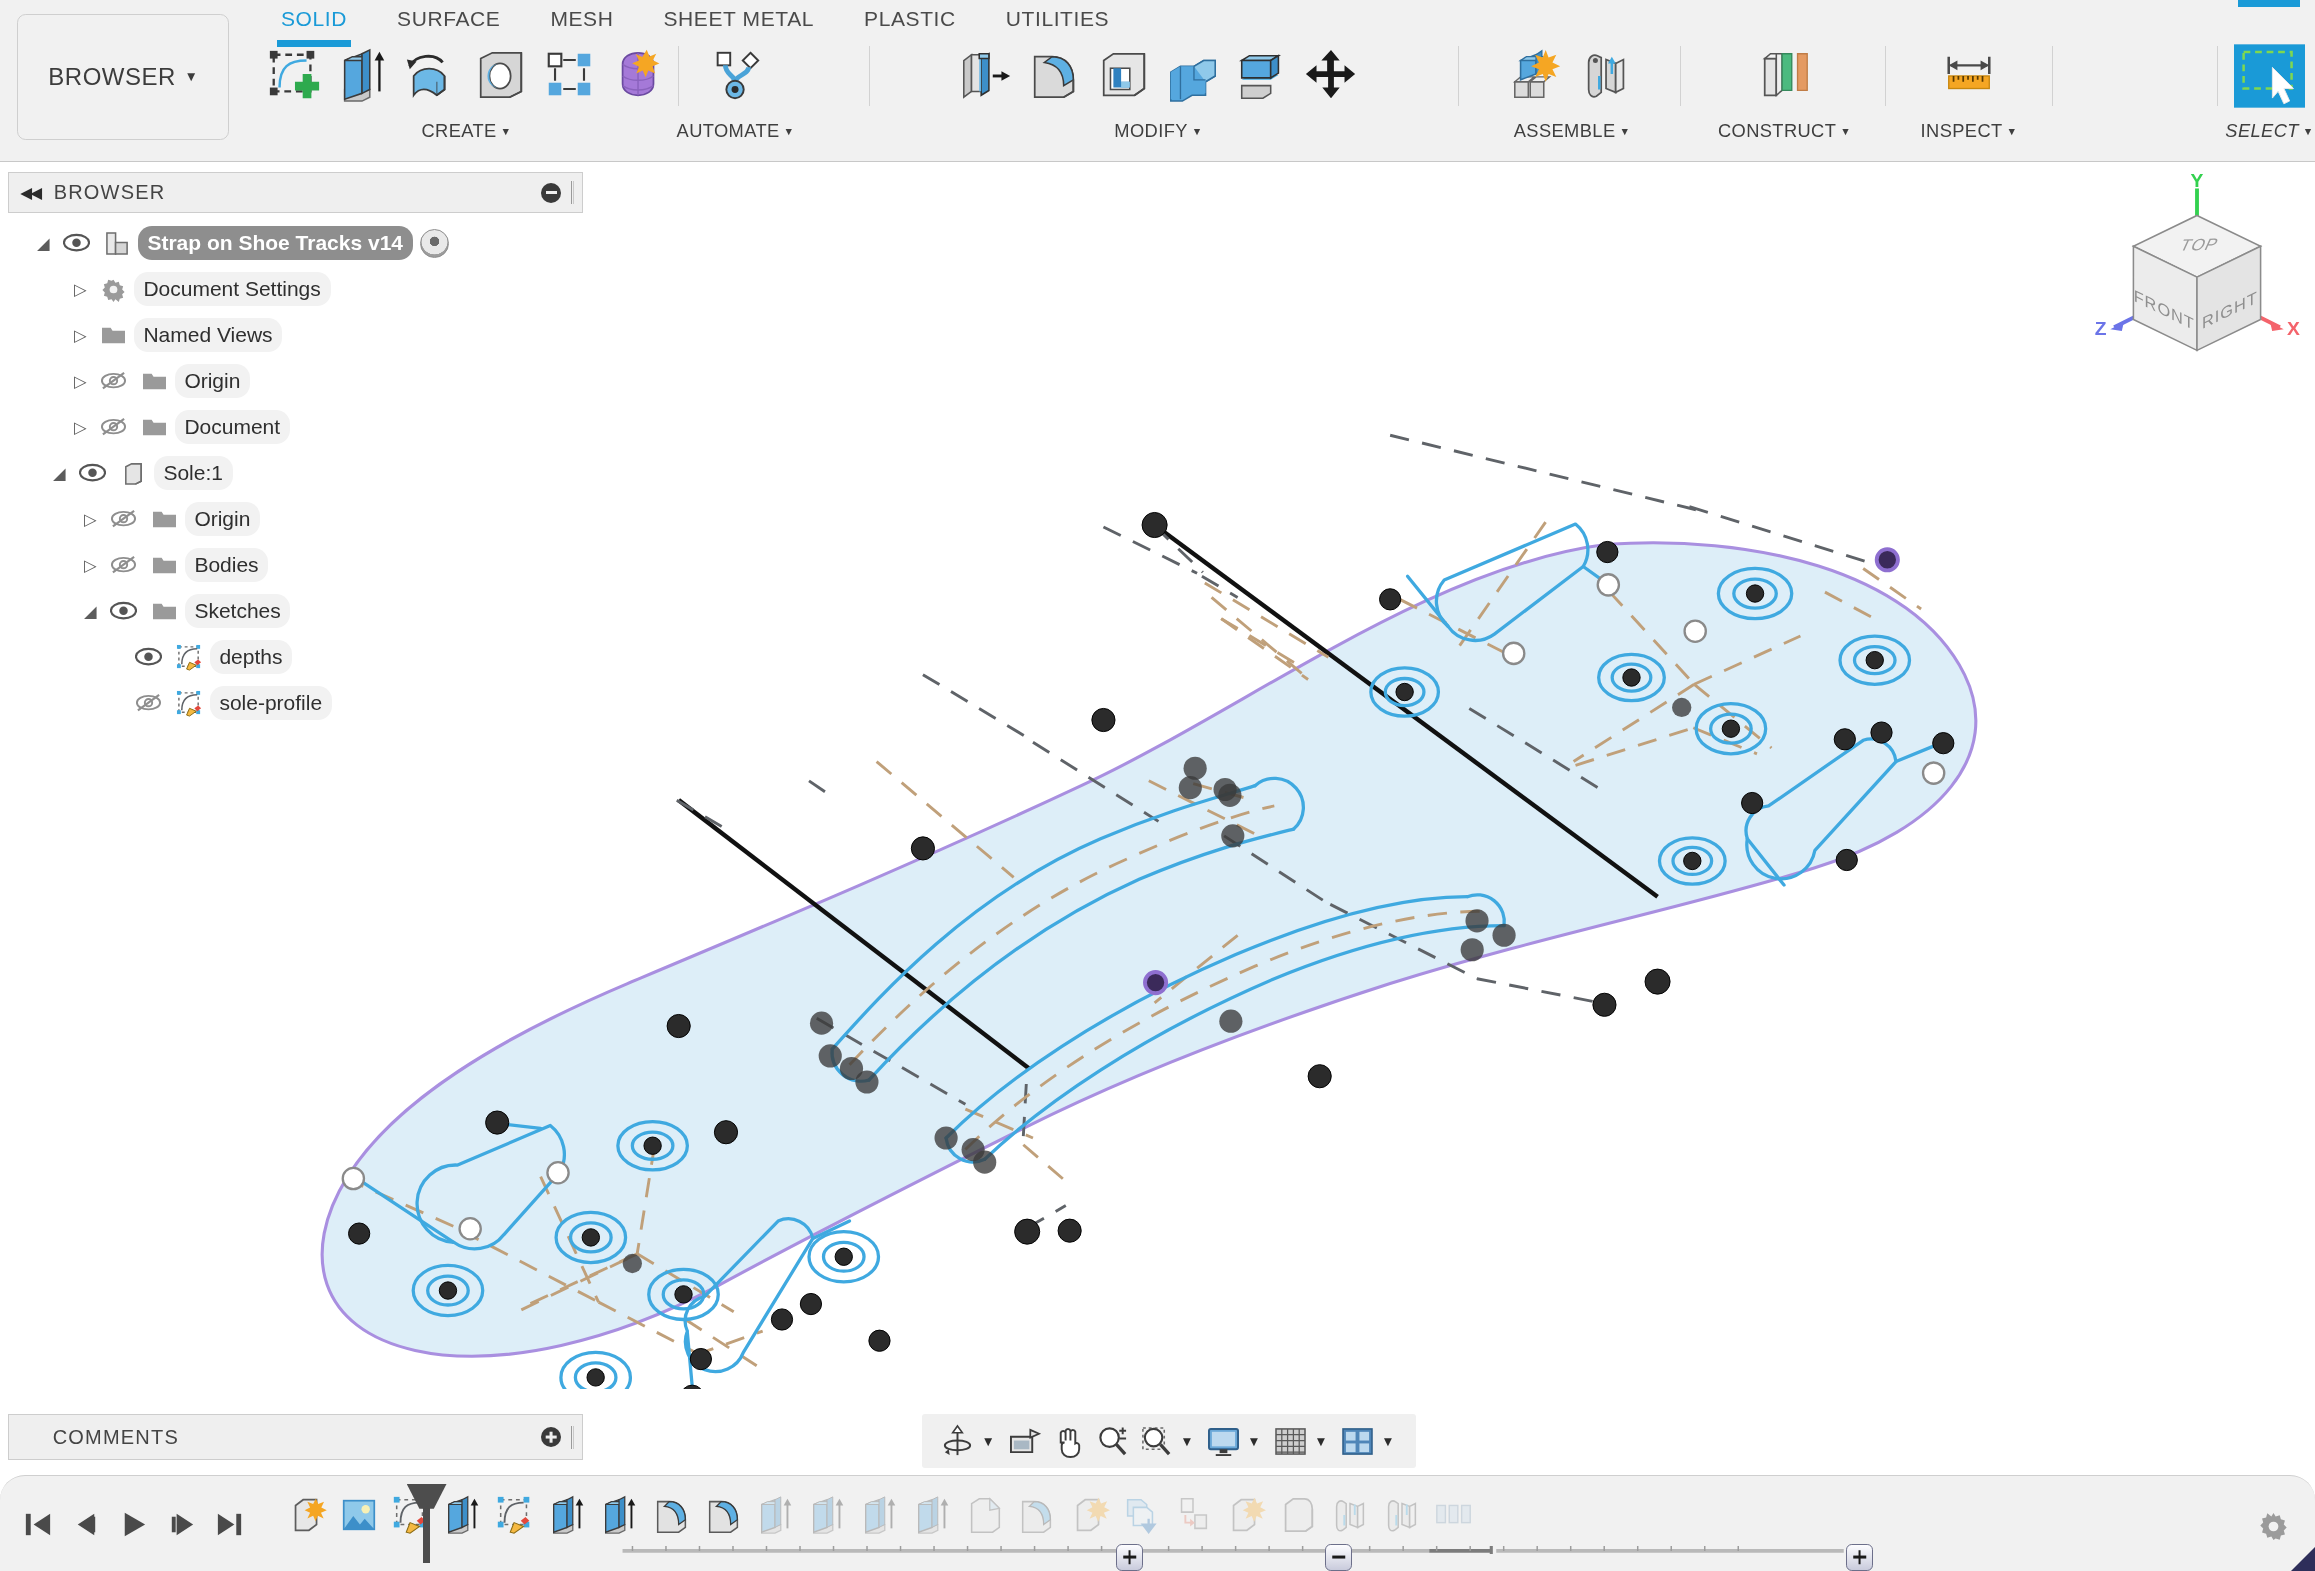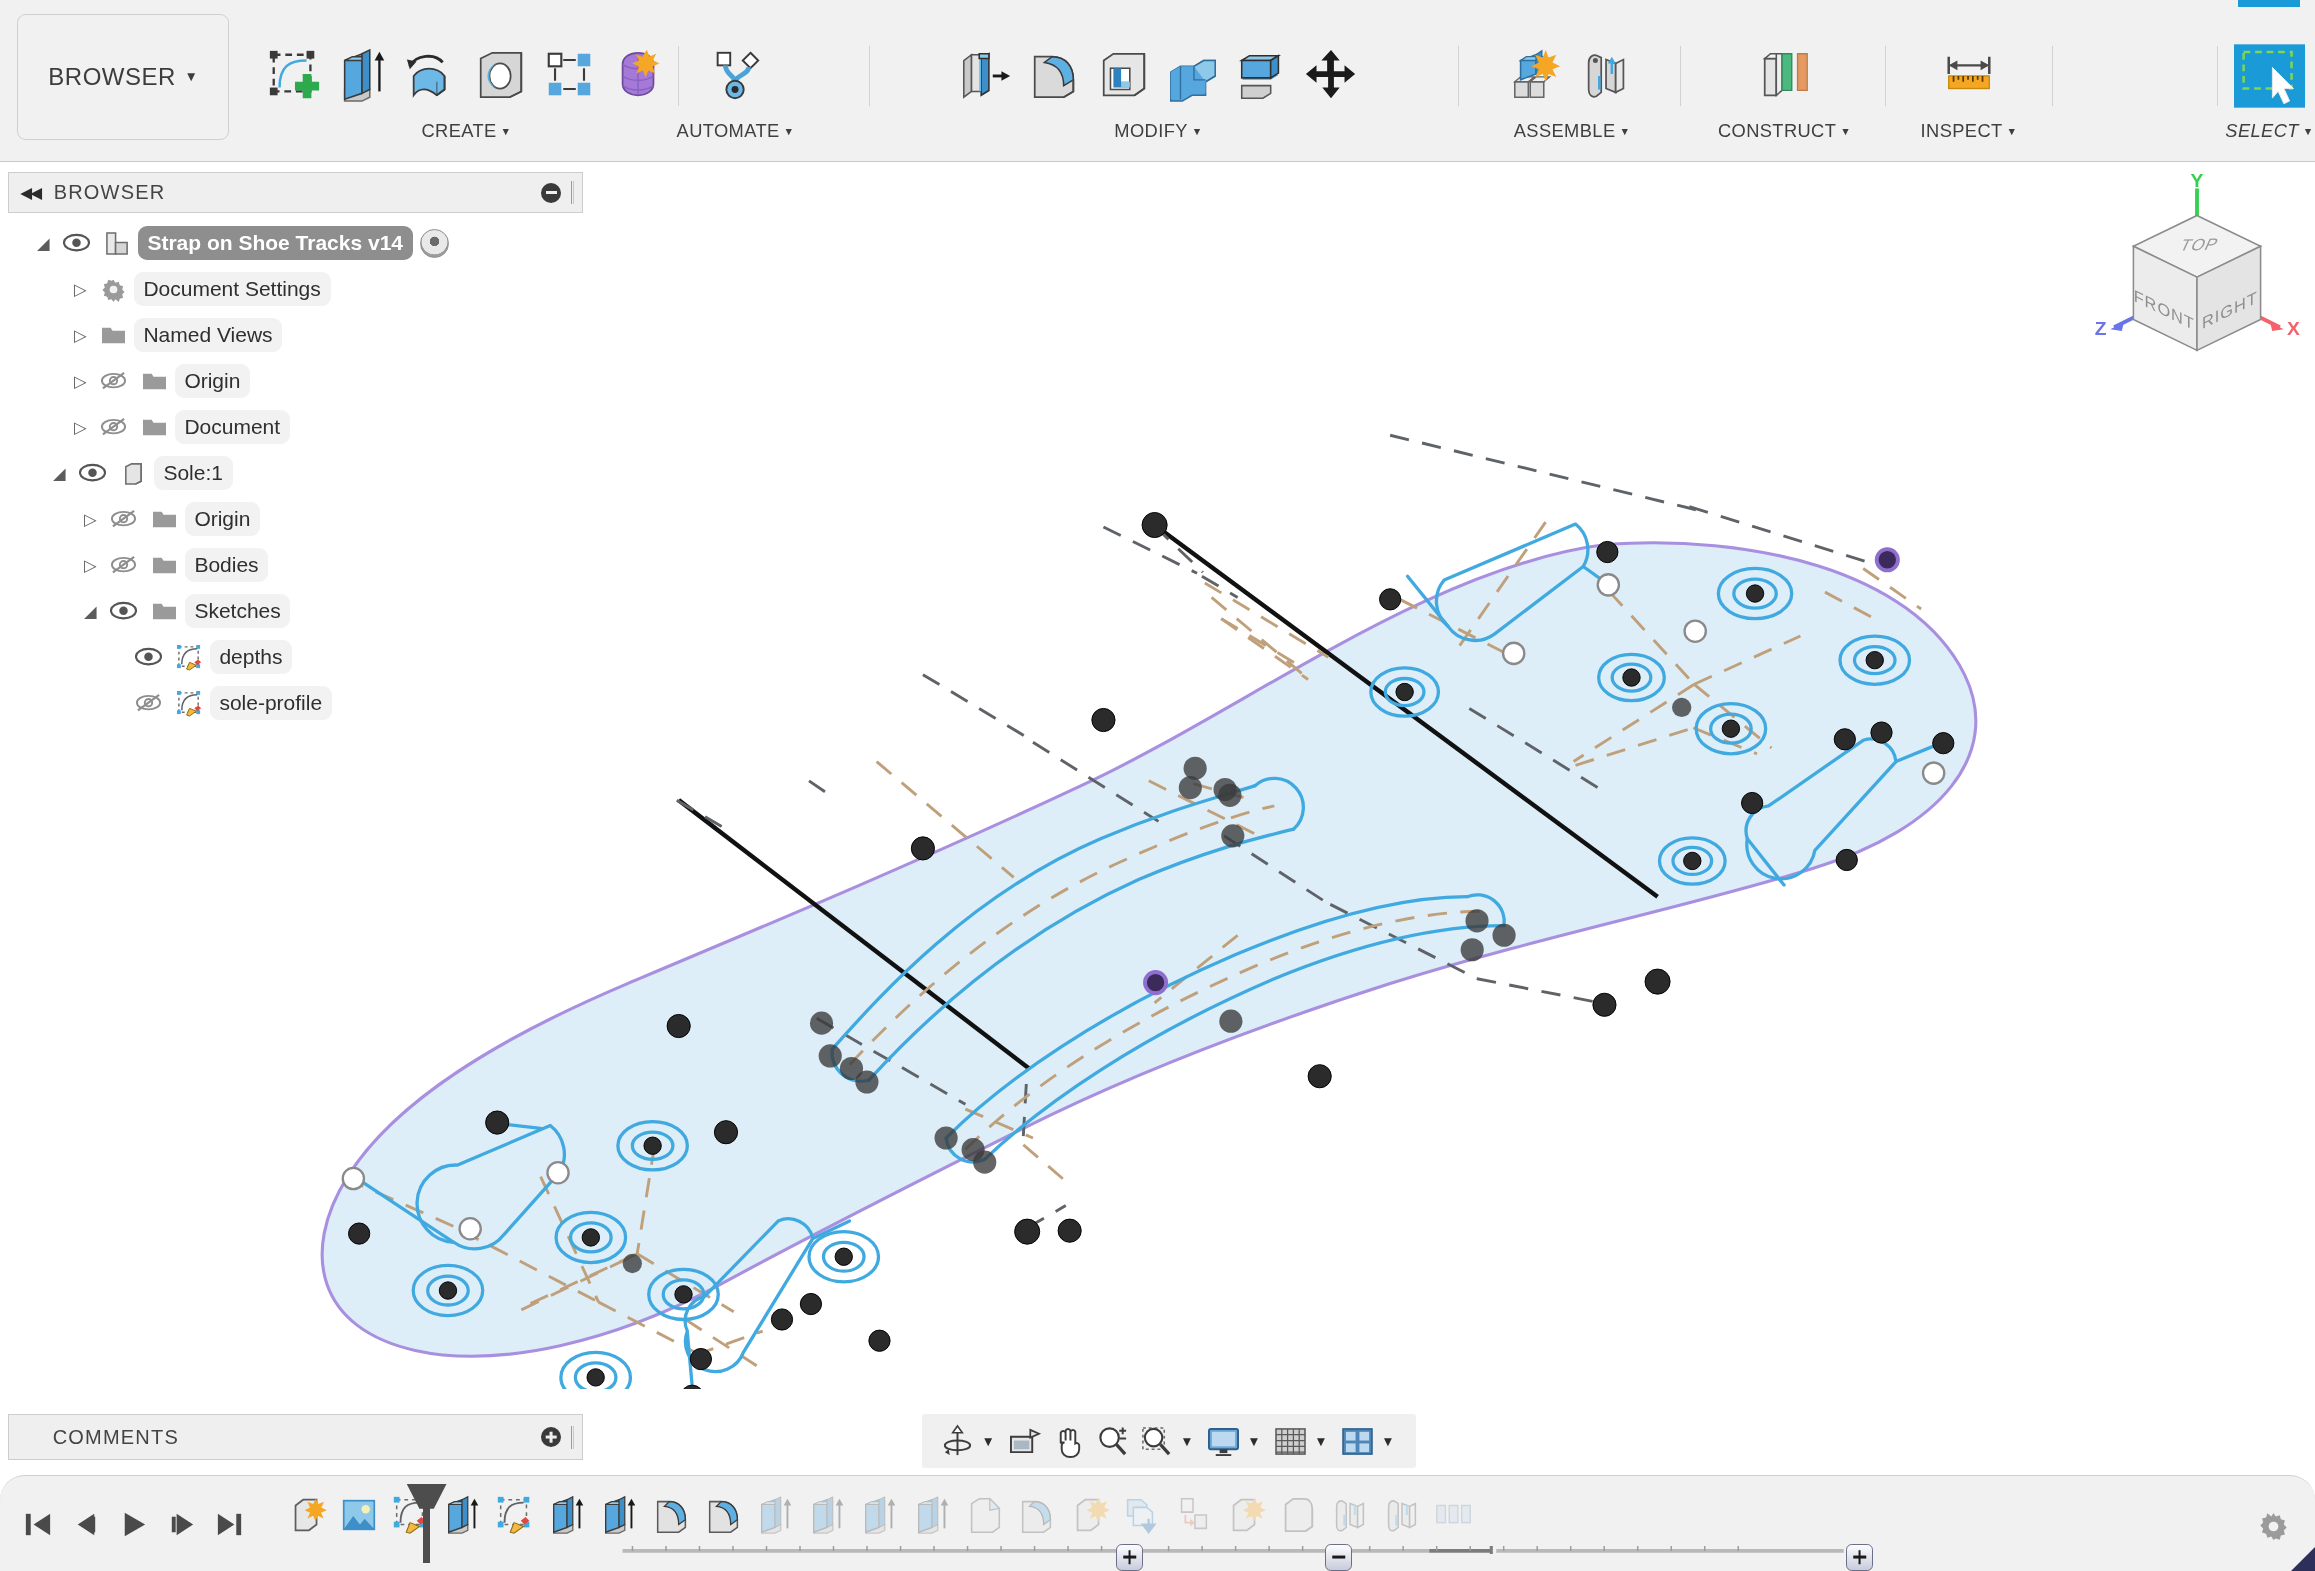--- a/index.html
+++ b/index.html
@@ -66,21 +66,21 @@
   #browser-hdr .dot-min i { display:block;width:10.6px;height:2.9px;background:#efefef;}
   #browser-hdr .grip { width:2.9px;height:23px;border-left:1.9px solid #9a9a9a;border-right:1.9px solid #c9c9c9; margin-right:7.7px;}
 
   #tree { position:absolute; left:7.7px; top:220px; width:575px; }
   .node { display:flex; align-items:center; height:46px; font-size:21px; color:#2f2f2f; }
   .node .arrow {
     width:25px; text-align:center; font-size:16.4px; color:#5c5c5c; cursor:pointer; flex:0 0 25px;
   }
   .node .eye { width:41px; display:flex; justify-content:center; cursor:pointer; flex:0 0 41px;}
   .node .ic  { width:41px; display:flex; justify-content:center; flex:0 0 41px;}
-  .node .nm  { background:#f2f2f2; padding:4.8px 9.7px; border-radius:9px; white-space:nowrap; cursor:pointer;}
+  .node .nm  { background:#f2f2f2; padding:4.8px 9.7px; border-radius:14px; white-space:nowrap; cursor:pointer;}
   .node.sel .nm { background:#8e8e8e; color:#fff; font-weight:bold; }
   .node .radio {
     width:29px;height:29px;border-radius:50%;margin-left:7.7px;cursor:pointer;
     background:radial-gradient(circle at 50% 42%, #6b6b6b 0 22%, #e9e9e9 24% 62%, #9d9d9d 64% 100%);
     border:1px solid #8d8d8d;
   }
 
   
   #viewport { position:absolute; left:0; top:163px; width:2315px; height:1226px; background:#fff; }
 
@@ -143,20 +143,28 @@
 
 <div id="app">
 
   <div id="ribbon">
 
     <div id="design-btn">
       <span>BROWSER</span>
       <span class="caret">▼</span>
     </div>
 
+    <div id="tabs">
+      <div class="tab active"><span>SOLID</span></div>
+      <div class="tab"><span>SURFACE</span></div>
+      <div class="tab"><span>MESH</span></div>
+      <div class="tab"><span>SHEET METAL</span></div>
+      <div class="tab"><span>PLASTIC</span></div>
+      <div class="tab"><span>UTILITIES</span></div>
+    </div>
 
     <div class="grp" style="left:259px;width:415px;">
       <div class="row">
         <div class="ribicon">
           <svg width="56" height="56" viewBox="0 0 58 58">
             <g fill="none" stroke="#3a3a3a" stroke-width="2.4" stroke-dasharray="7 5">
                 <rect x="8" y="8" width="38" height="38"></rect>
               </g>
             <g fill="#3a3a3a">
                 <rect x="4" y="4" width="8" height="8"></rect>

